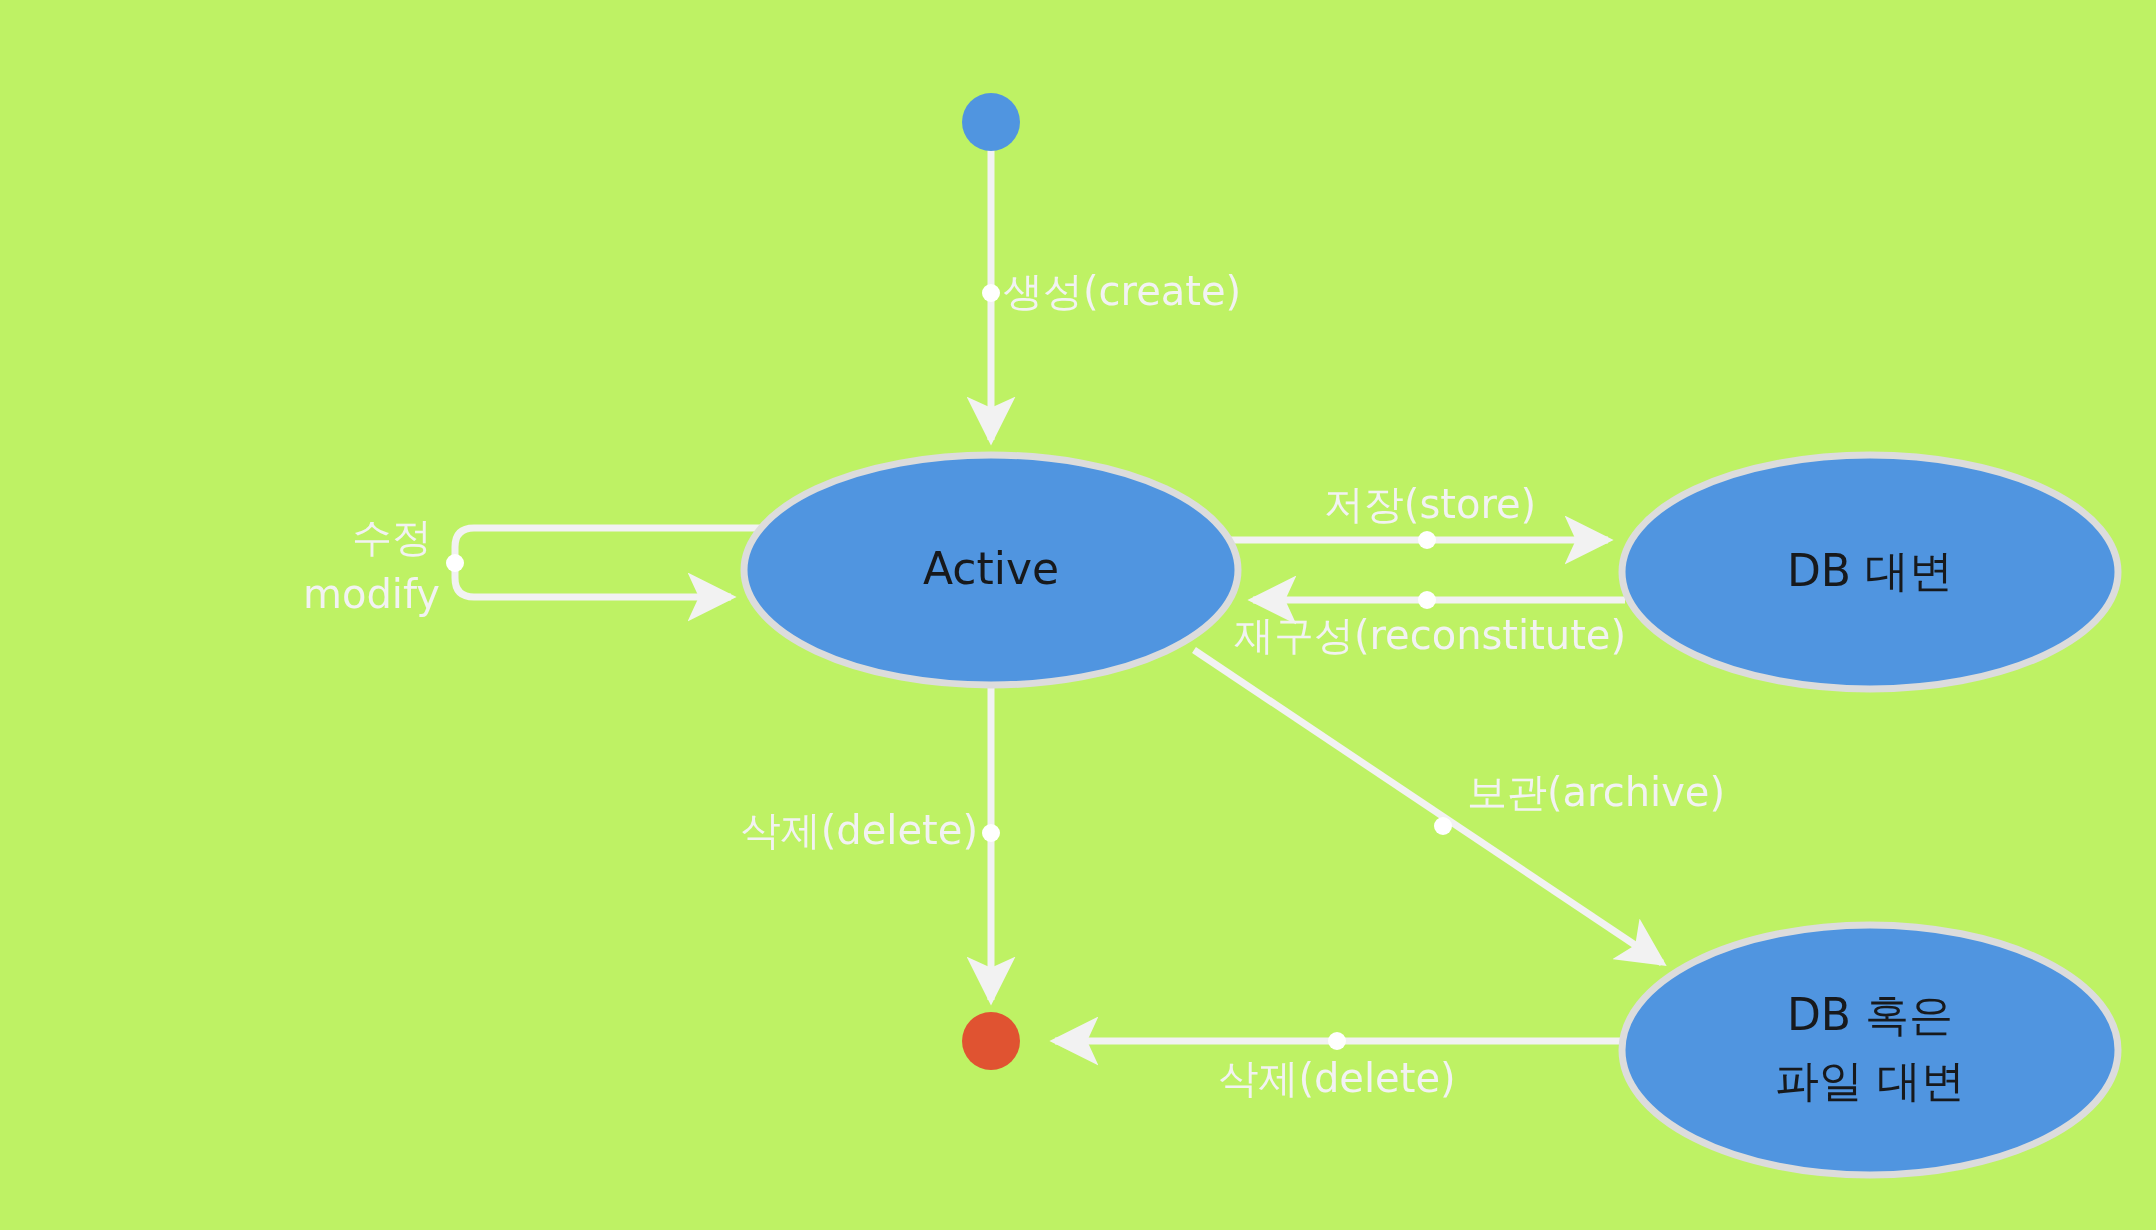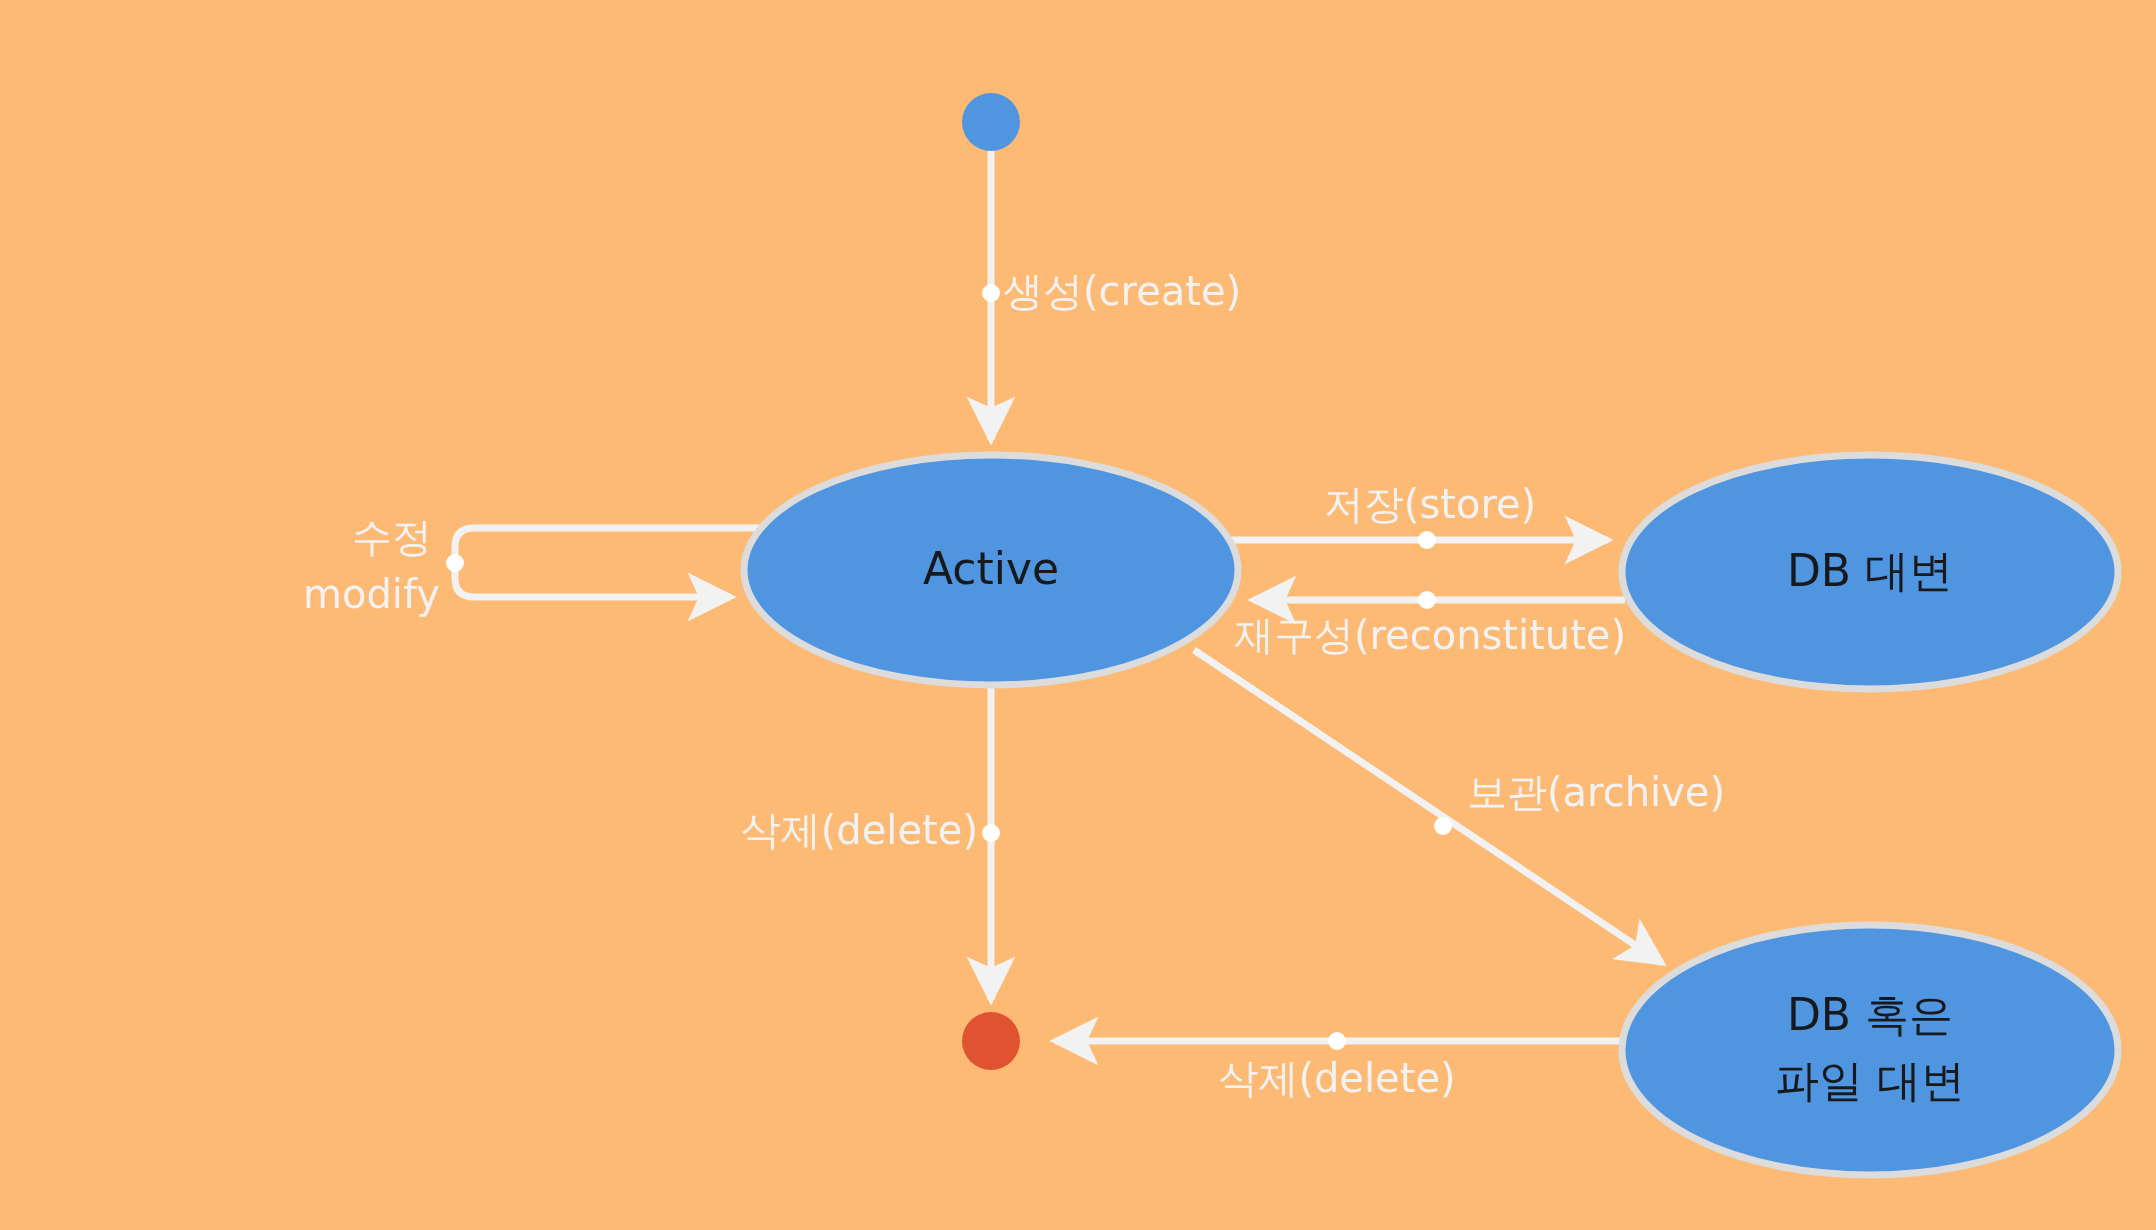--- a/index.html
+++ b/index.html
@@ -10,21 +10,21 @@
   body {
     width: 2156px;
     height: 1230px;
     overflow: hidden;
     font-family: "DejaVu Sans", "Liberation Sans", sans-serif;
   }
   #diagram-root {
     position: relative;
     width: 2156px;
     height: 1230px;
-    background: #fdba74;
+    background: #bef264;
   }
   svg#state-diagram {
     display: block;
     width: 2156px;
     height: 1230px;
   }
   .node-ellipse {
     fill: #5095e0;
     stroke: #dcdcdc;
     stroke-width: 7;

